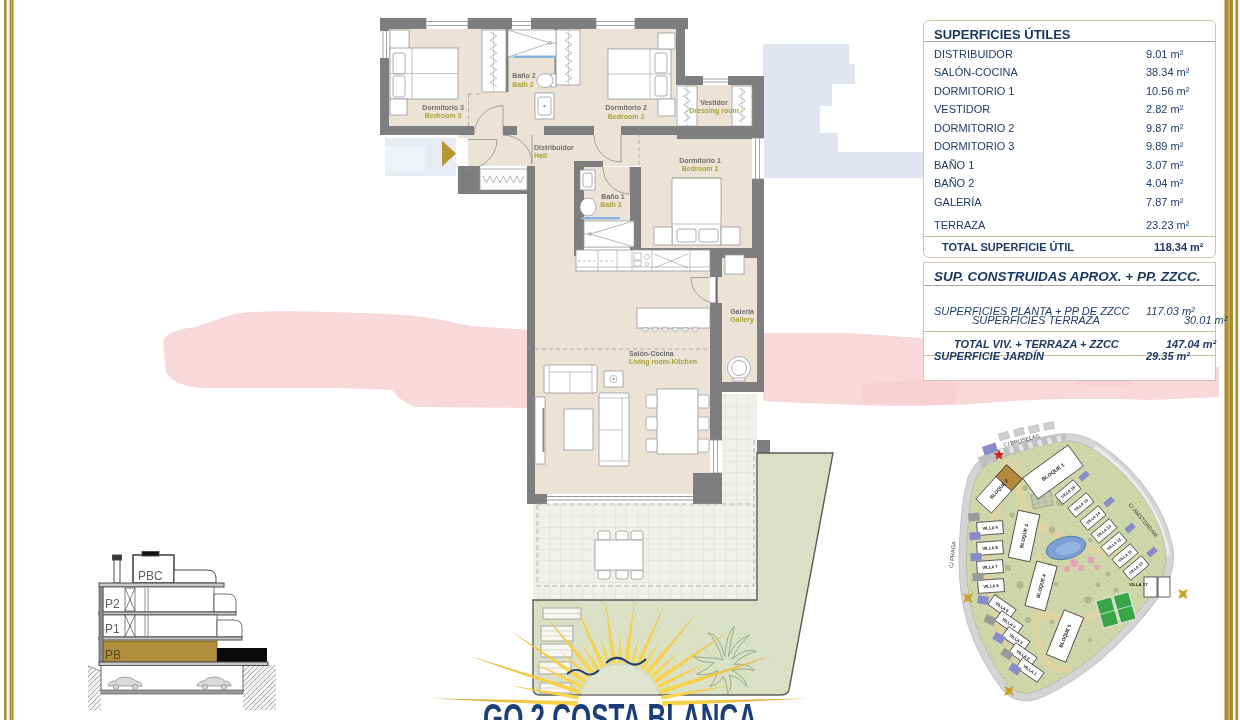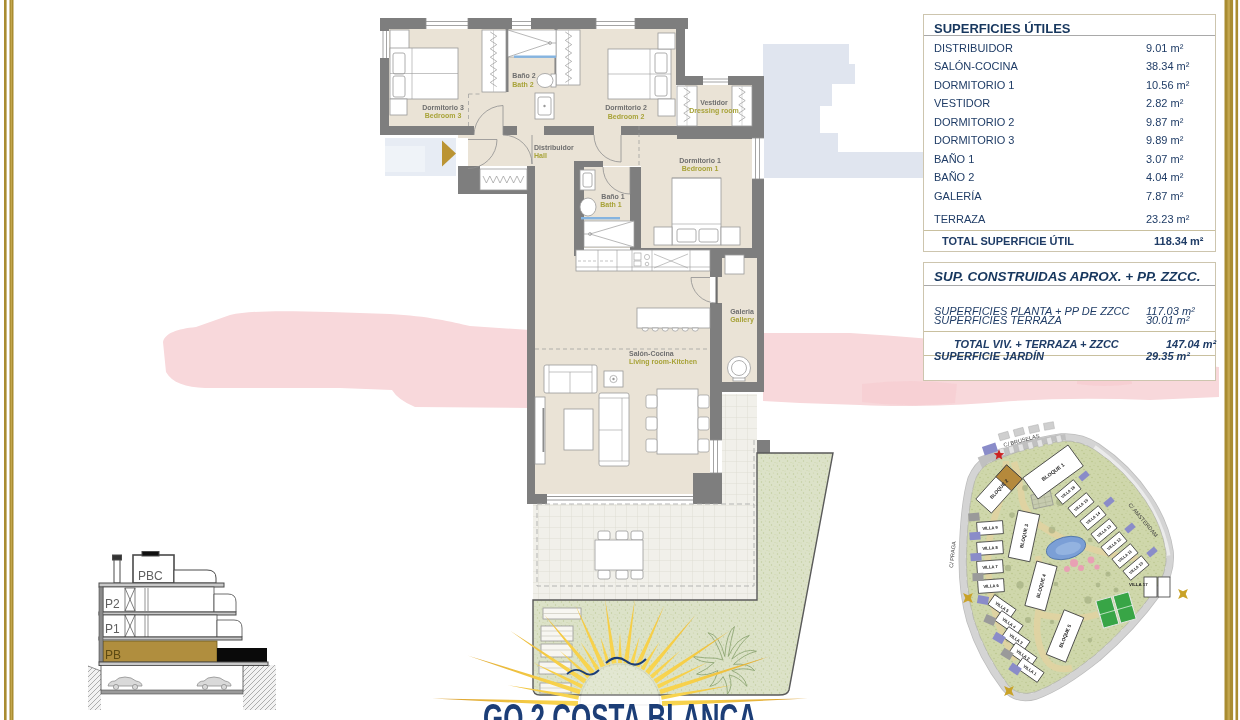--- a/index.html
+++ b/index.html
@@ -741,39 +741,39 @@
 
 <rect x="4" y="0" width="2.6" height="720" fill="#a98c31"></rect>
 <rect x="9.5" y="0" width="4" height="720" fill="#a98c31"></rect>
 <rect x="10.8" y="0" width="1.2" height="720" fill="#c3a64e"></rect>
 
 <rect x="1224.5" y="0" width="8.6" height="720" fill="#a98c31"></rect>
 <rect x="1227.5" y="0" width="2.4" height="720" fill="#c3a64e"></rect>
 <rect x="1235.5" y="0" width="2.6" height="720" fill="#a98c31"></rect>
 </svg>
 
-<div class="tbl" style="left:923px;top:14px;width:291px;height:236px;">
+<div class="tbl" style="left:923px;top:20px;width:291px;height:236px;border-radius:6px;">
  <div class="hdr" style="top:6px;">SUPERFICIES ÚTILES</div>
  <div class="lng" style="top:20px;"></div>
  <div class="row" style="top:27px;">DISTRIBUIDOR<span class="v">9.01 m²</span></div>
  <div class="row" style="top:45px;">SALÓN-COCINA<span class="v">38.34 m²</span></div>
  <div class="row" style="top:64px;">DORMITORIO 1<span class="v">10.56 m²</span></div>
  <div class="row" style="top:82px;">VESTIDOR<span class="v">2.82 m²</span></div>
  <div class="row" style="top:101px;">DORMITORIO 2<span class="v">9.87 m²</span></div>
  <div class="row" style="top:119px;">DORMITORIO 3<span class="v">9.89 m²</span></div>
  <div class="row" style="top:138px;">BAÑO 1<span class="v">3.07 m²</span></div>
  <div class="row" style="top:156px;">BAÑO 2<span class="v">4.04 m²</span></div>
  <div class="row" style="top:175px;">GALERÍA<span class="v">7.87 m²</span></div>
  <div class="row" style="top:198px;">TERRAZA<span class="v">23.23 m²</span></div>
  <div class="ln" style="top:215px;"></div>
  <div class="row b" style="top:220px;margin-left:8px;">TOTAL SUPERFICIE ÚTIL<span class="v">118.34 m²</span></div>
 </div>
 
 <div class="tbl" style="left:923px;top:262px;width:291px;height:117px;font-style:italic;">
  <div class="hdr" style="top:6px;font-size:13.5px;">SUP. CONSTRUIDAS APROX. + PP. ZZCC.</div>
  <div class="lng" style="top:22px;"></div>
  <div class="row" style="top:42px;">SUPERFICIES PLANTA + PP DE ZZCC<span class="v">117.03 m²</span></div>
- <div class="row" style="top:51px;">SUPERFICIES TERRAZA<span class="v">30.01 m²</span></div>
+ <div class="row" style="top:51px;margin-left:38px;">SUPERFICIES TERRAZA<span class="v">30.01 m²</span></div>
  <div class="ln" style="top:68px;"></div>
  <div class="row b" style="top:75px;margin-left:20px;">TOTAL VIV. + TERRAZA + ZZCC<span class="v">147.04 m²</span></div>
  <div class="ln" style="top:92px;"></div>
  <div class="row b" style="top:87px;">SUPERFICIE JARDÍN<span class="v">29.35 m²</span></div>
 </div>
 
 </body></html>

